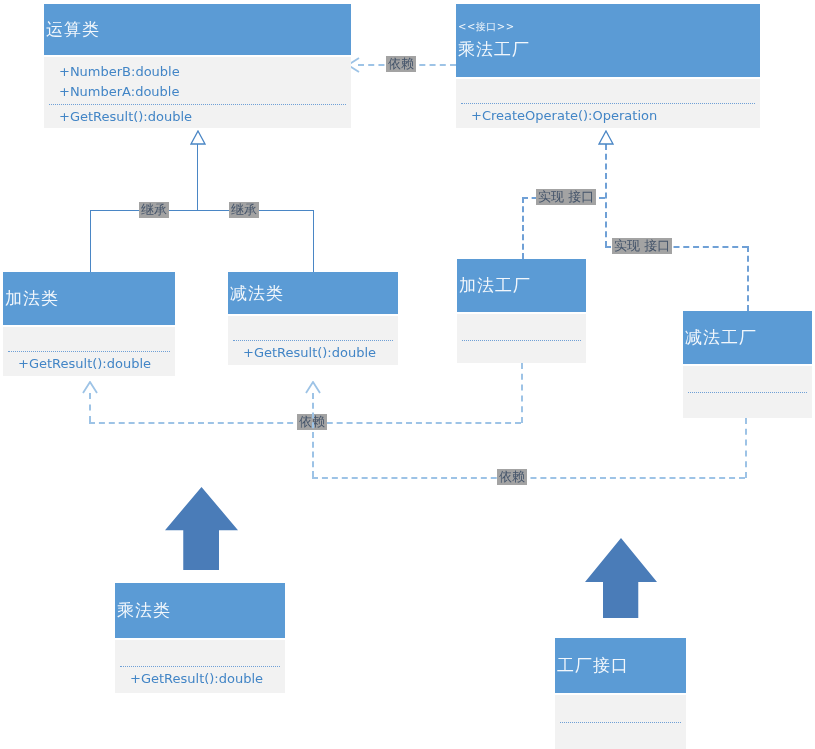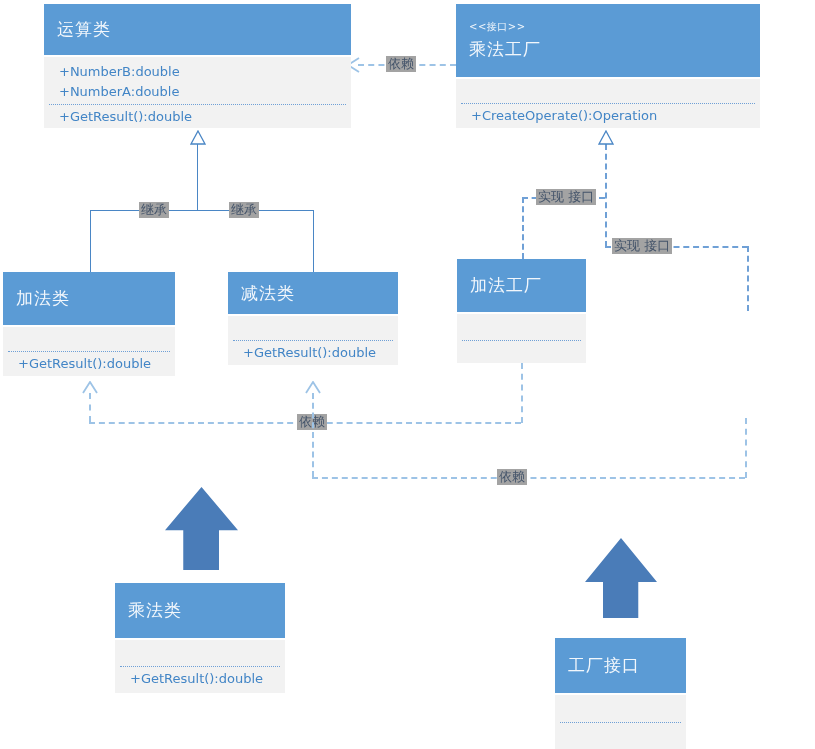--- a/index.html
+++ b/index.html
@@ -15,21 +15,21 @@
   html,body{margin:0;padding:0;background:#fff;}
   .canvas{
     position:relative;width:815px;height:749px;background:#fff;overflow:hidden;
     font-family:"DejaVu Sans","Liberation Sans",sans-serif;
   }
   
   .box{position:absolute;box-sizing:border-box;}
   .hdr{
     background:var(--header-fill);color:rgba(255,255,255,.92);
     display:flex;flex-direction:column;justify-content:center;
-    padding-left:13px;box-sizing:border-box;
+    padding-left:2px;box-sizing:border-box;
   }
   .title{font-size:17px;letter-spacing:1px;white-space:nowrap;}
   .stereo{font-size:10px;letter-spacing:.5px;margin-bottom:4px;white-space:nowrap;}
   .bdy{
     background:var(--body-fill);margin-top:2px;box-sizing:border-box;
     color:var(--member-text);font-size:13px;overflow:hidden;
   }
   .member{padding-left:15px;line-height:20px;white-space:nowrap;}
   .method{padding-left:15px;line-height:19px;white-space:nowrap;}
   .divider{border-top:1px dotted #6FA0D6;margin:2px 5px;height:0;}
@@ -155,20 +155,29 @@
   <div class="box" style="left:457px;top:259px;width:129px">
     <div class="hdr" style="height:53px">
       <span class="title">加法工厂</span>
     </div>
     <div class="bdy" style="height:49px">
       <div class="spacer" style="height:24px"></div>
       <div class="divider"></div>
     </div>
   </div>
 
+  <div class="box" style="left:683px;top:311px;width:129px">
+    <div class="hdr" style="height:53px">
+      <span class="title">减法工厂</span>
+    </div>
+    <div class="bdy" style="height:52px">
+      <div class="spacer" style="height:24px"></div>
+      <div class="divider"></div>
+    </div>
+  </div>
 
   <div class="box" style="left:115px;top:583px;width:170px">
     <div class="hdr" style="height:55px">
       <span class="title">乘法类</span>
     </div>
     <div class="bdy" style="height:53px">
       <div class="spacer" style="height:24px"></div>
       <div class="divider"></div>
       <div class="method">+GetResult():double</div>
     </div>

